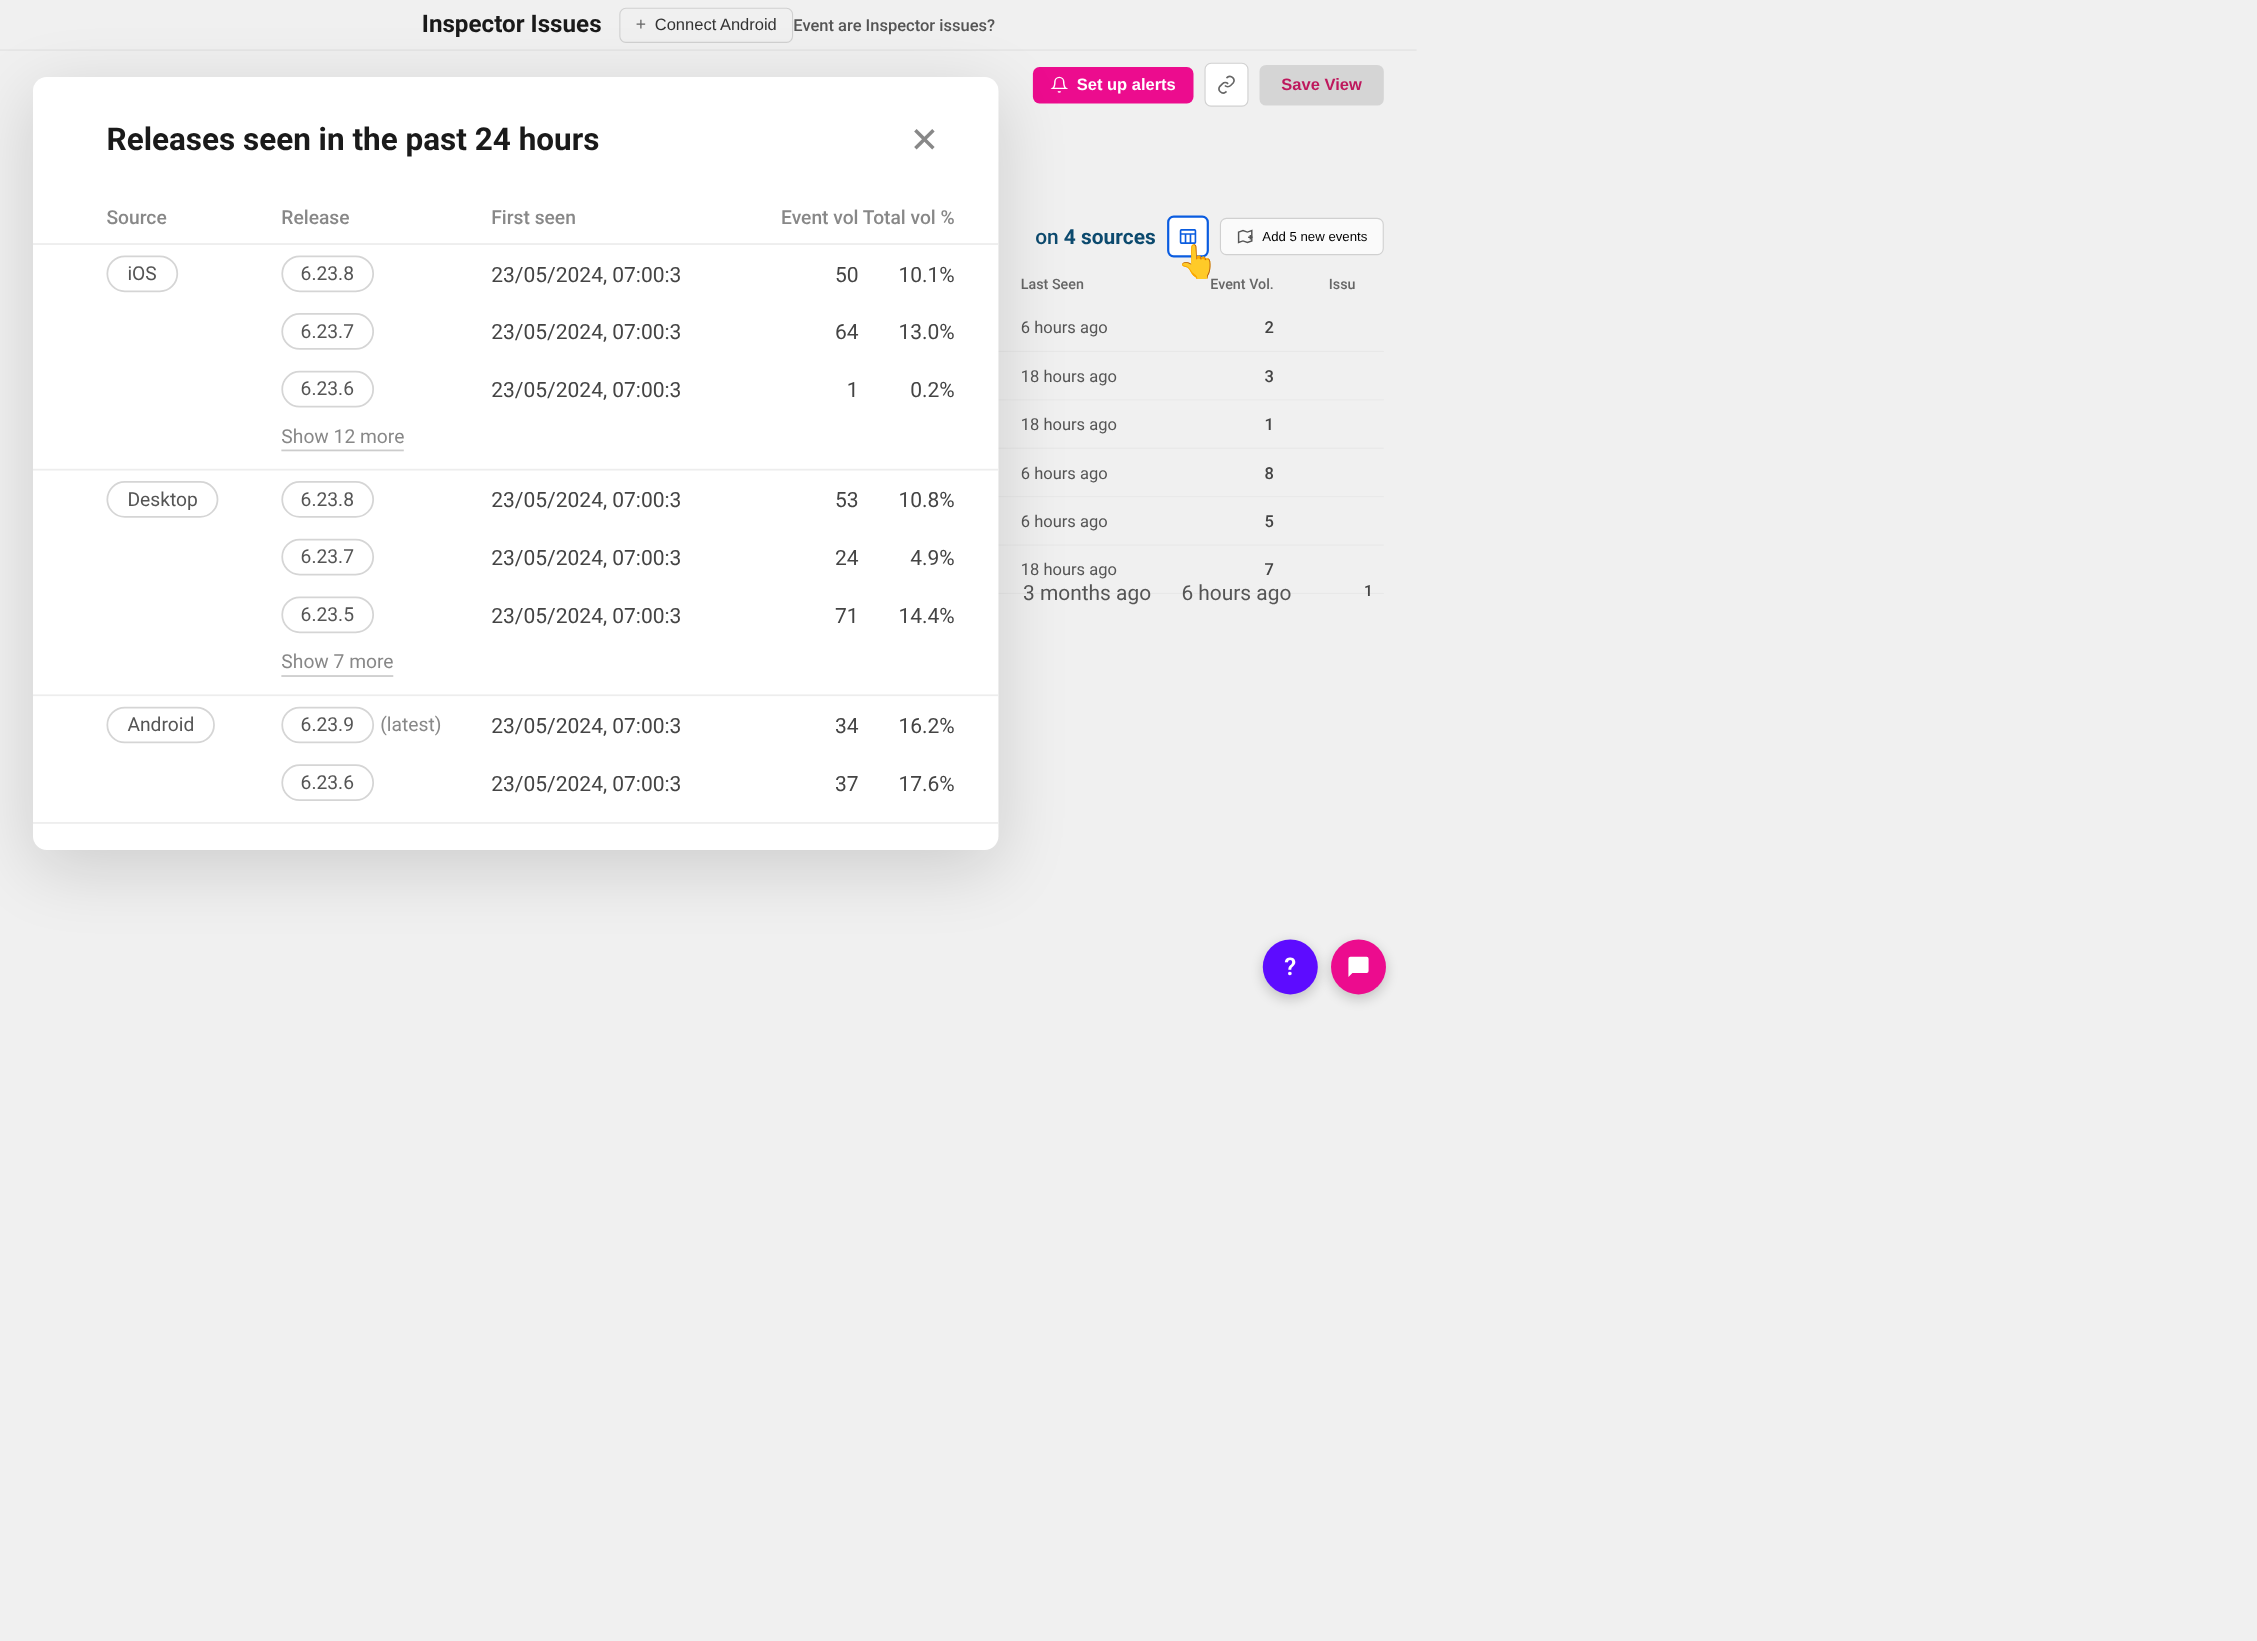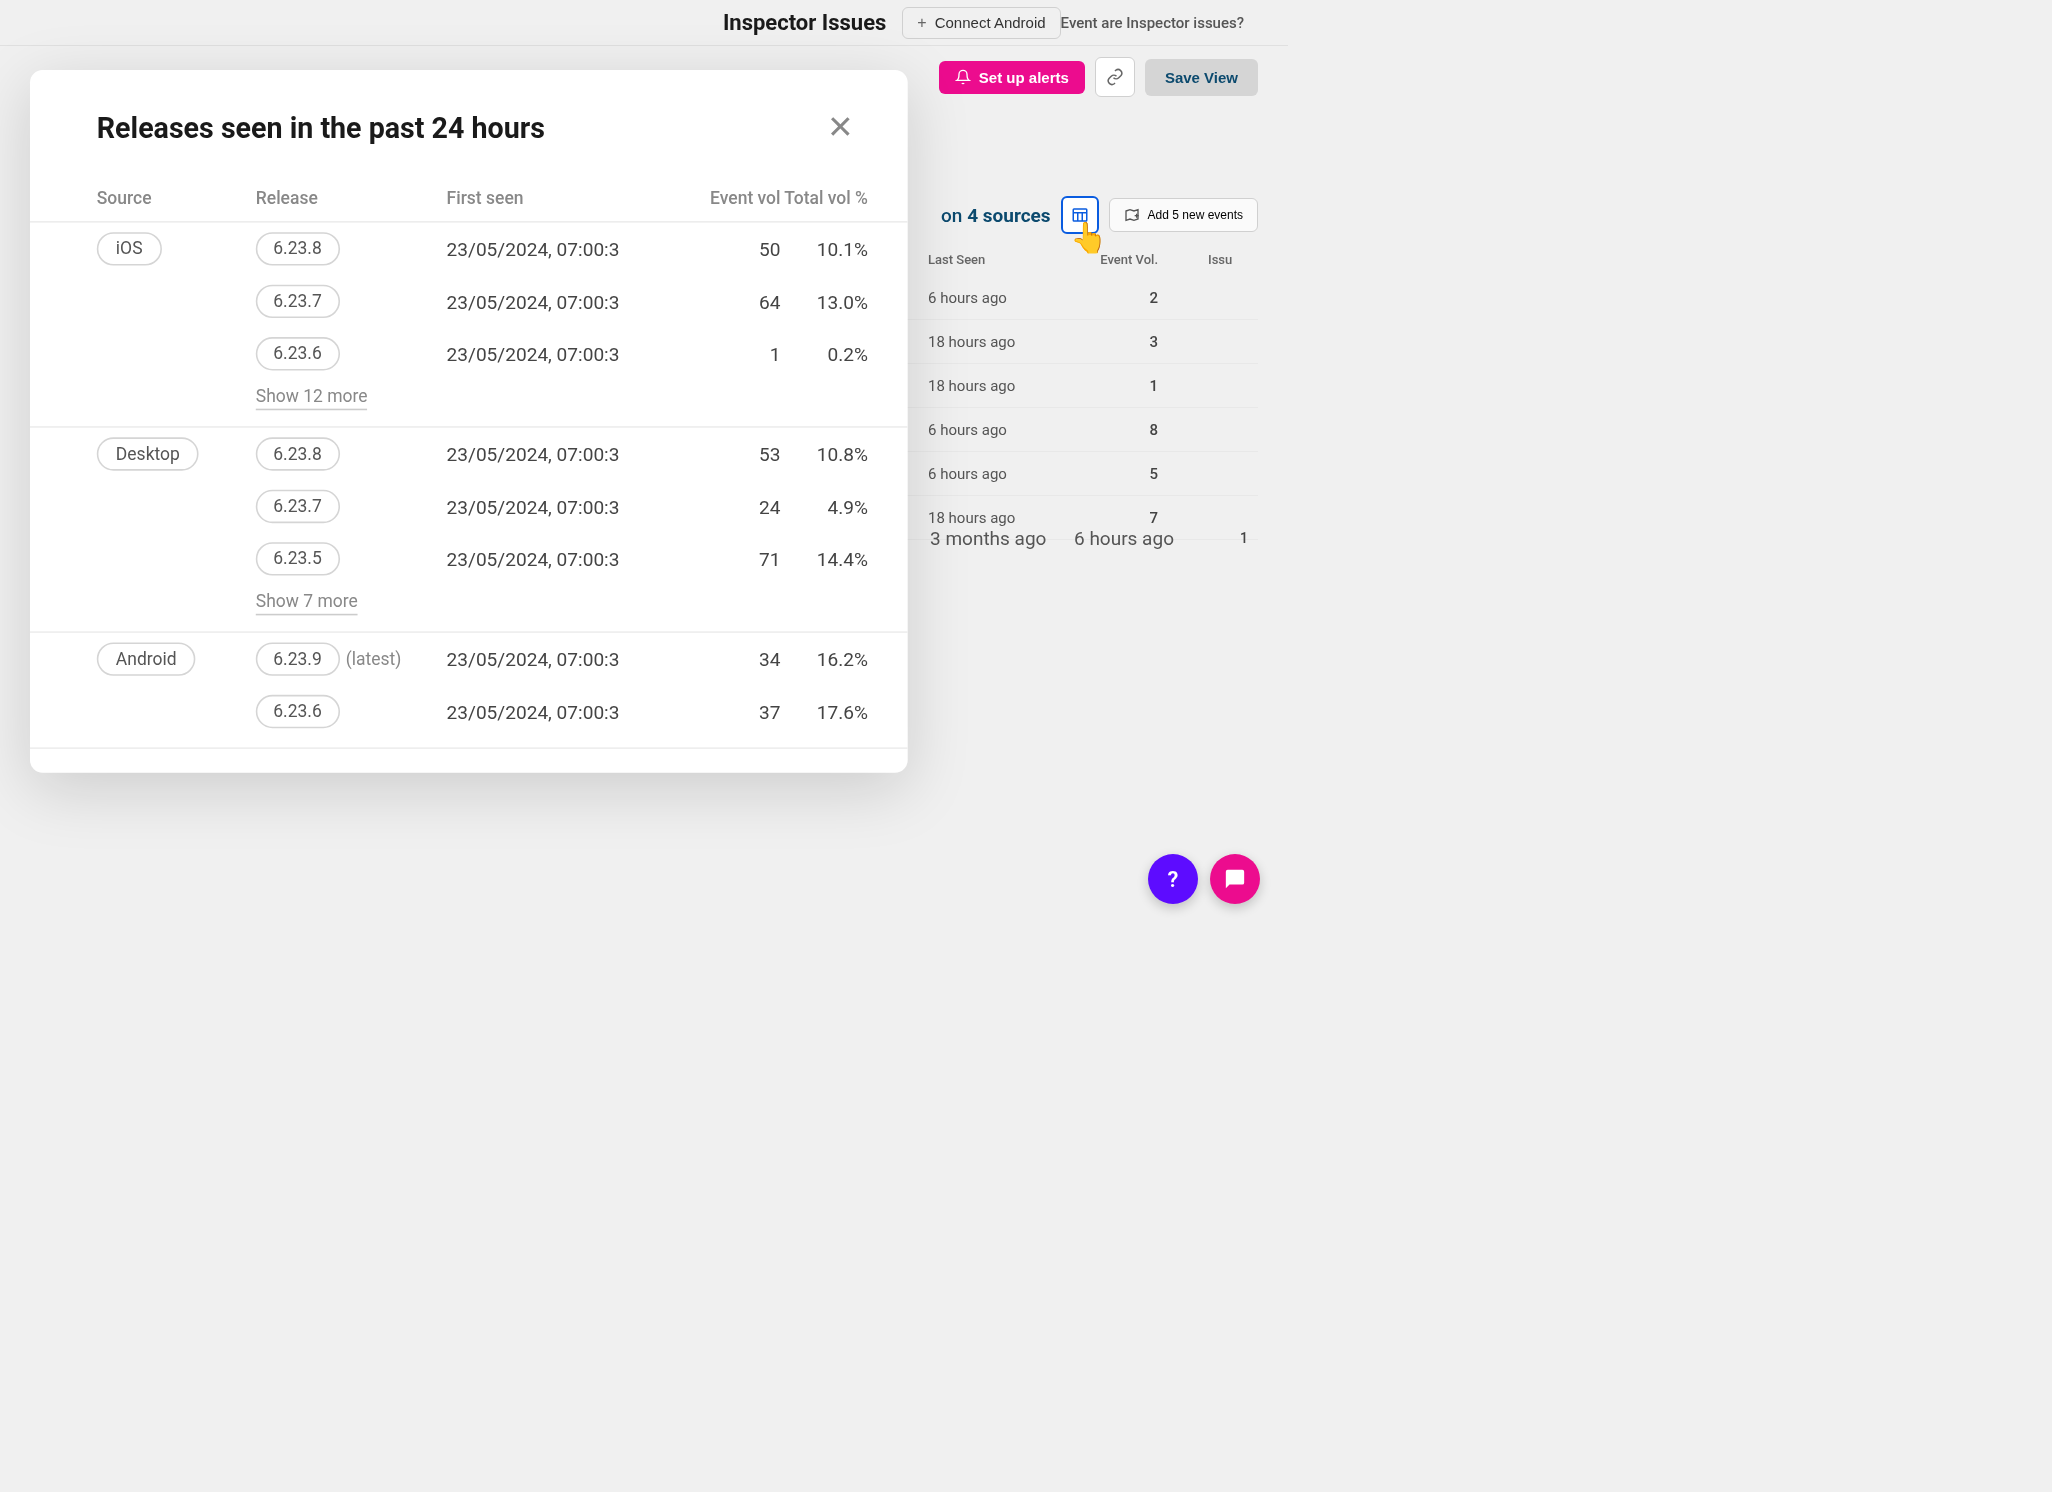--- a/index.html
+++ b/index.html
@@ -14,22 +14,22 @@
   position: relative;
 }
 
 
 .top-header {
   height: 46px;
   background: #f0f0f0;
   border-bottom: 1px solid #e0e0e0;
   display: flex;
   align-items: center;
-  padding: 0 44px;
-  justify-content: flex-end;
+  padding: 0 28px;
+  justify-content: center;
 }
 .top-left { display: flex; align-items: center; gap: 16px; }
 .page-title { font-size: 22px; font-weight: 700; color: #1a1a1a; }
 .connect-btn {
   display: flex; align-items: center; gap: 8px;
   border: 1px solid #d0d0d0; border-radius: 6px;
   padding: 6px 14px; background: #f0f0f0; cursor: pointer;
   font-size: 15px; font-weight: 500; color: #333;
 }
 .plus-icon { font-size: 16px; color: #666; }
@@ -42,21 +42,21 @@
 }
 .btn-pink {
   background: #ec0c8e; color: #fff; border: none; border-radius: 6px;
   padding: 8px 16px; font-size: 15px; font-weight: 600; display: flex; align-items: center; gap: 8px; cursor: pointer;
 }
 .btn-icon-only {
   border: 1px solid #d0d0d0; border-radius: 6px; background: #fff;
   width: 40px; height: 40px; display: flex; align-items: center; justify-content: center; cursor: pointer;
 }
 .btn-save {
-  background: #d5d5d5; color: #0c4a6e; border: none; border-radius: 6px;
+  background: #d5d5d5; color: #be185d; border: none; border-radius: 6px;
   padding: 10px 20px; font-size: 15px; font-weight: 600;
 }
 
 
 .toolbar-right {
   position: absolute; right: 30px; top: 196px; display: flex; align-items: center; gap: 10px;
 }
 .sources-text { font-size: 19px; font-weight: 500; color: #0c4a6e; }
 .bold { font-weight: 700; }
 .btn-table-icon {

